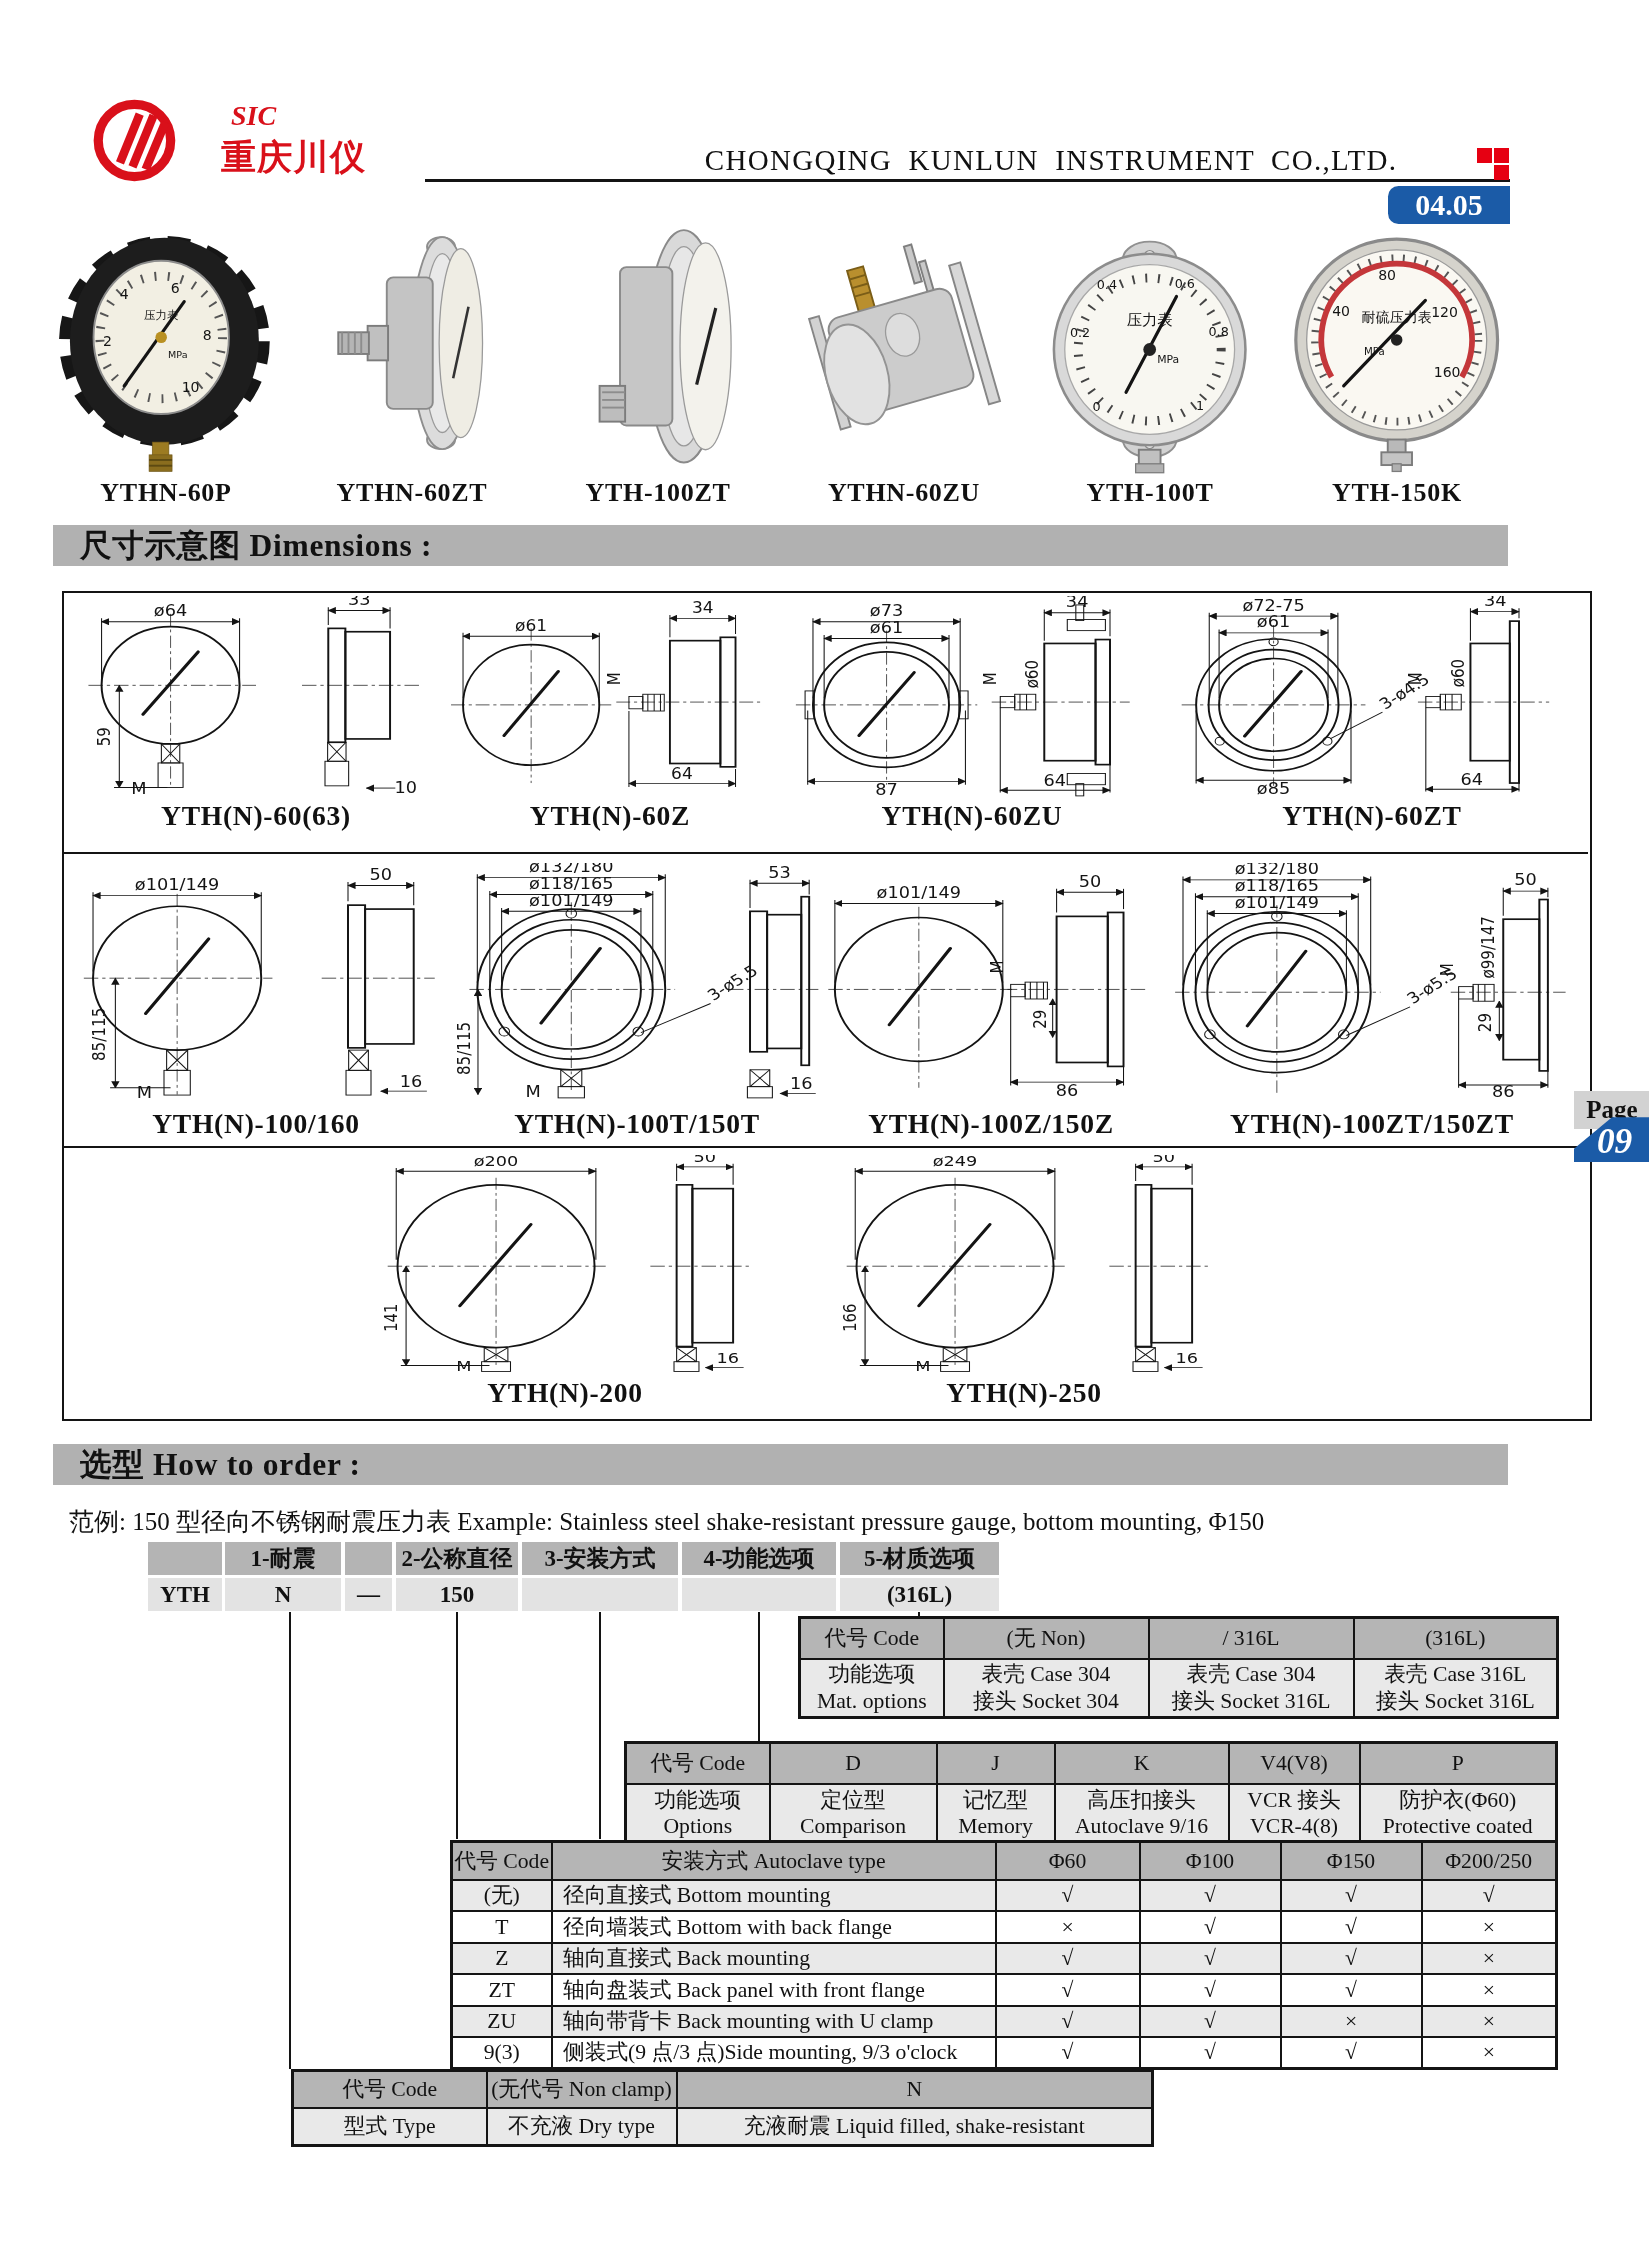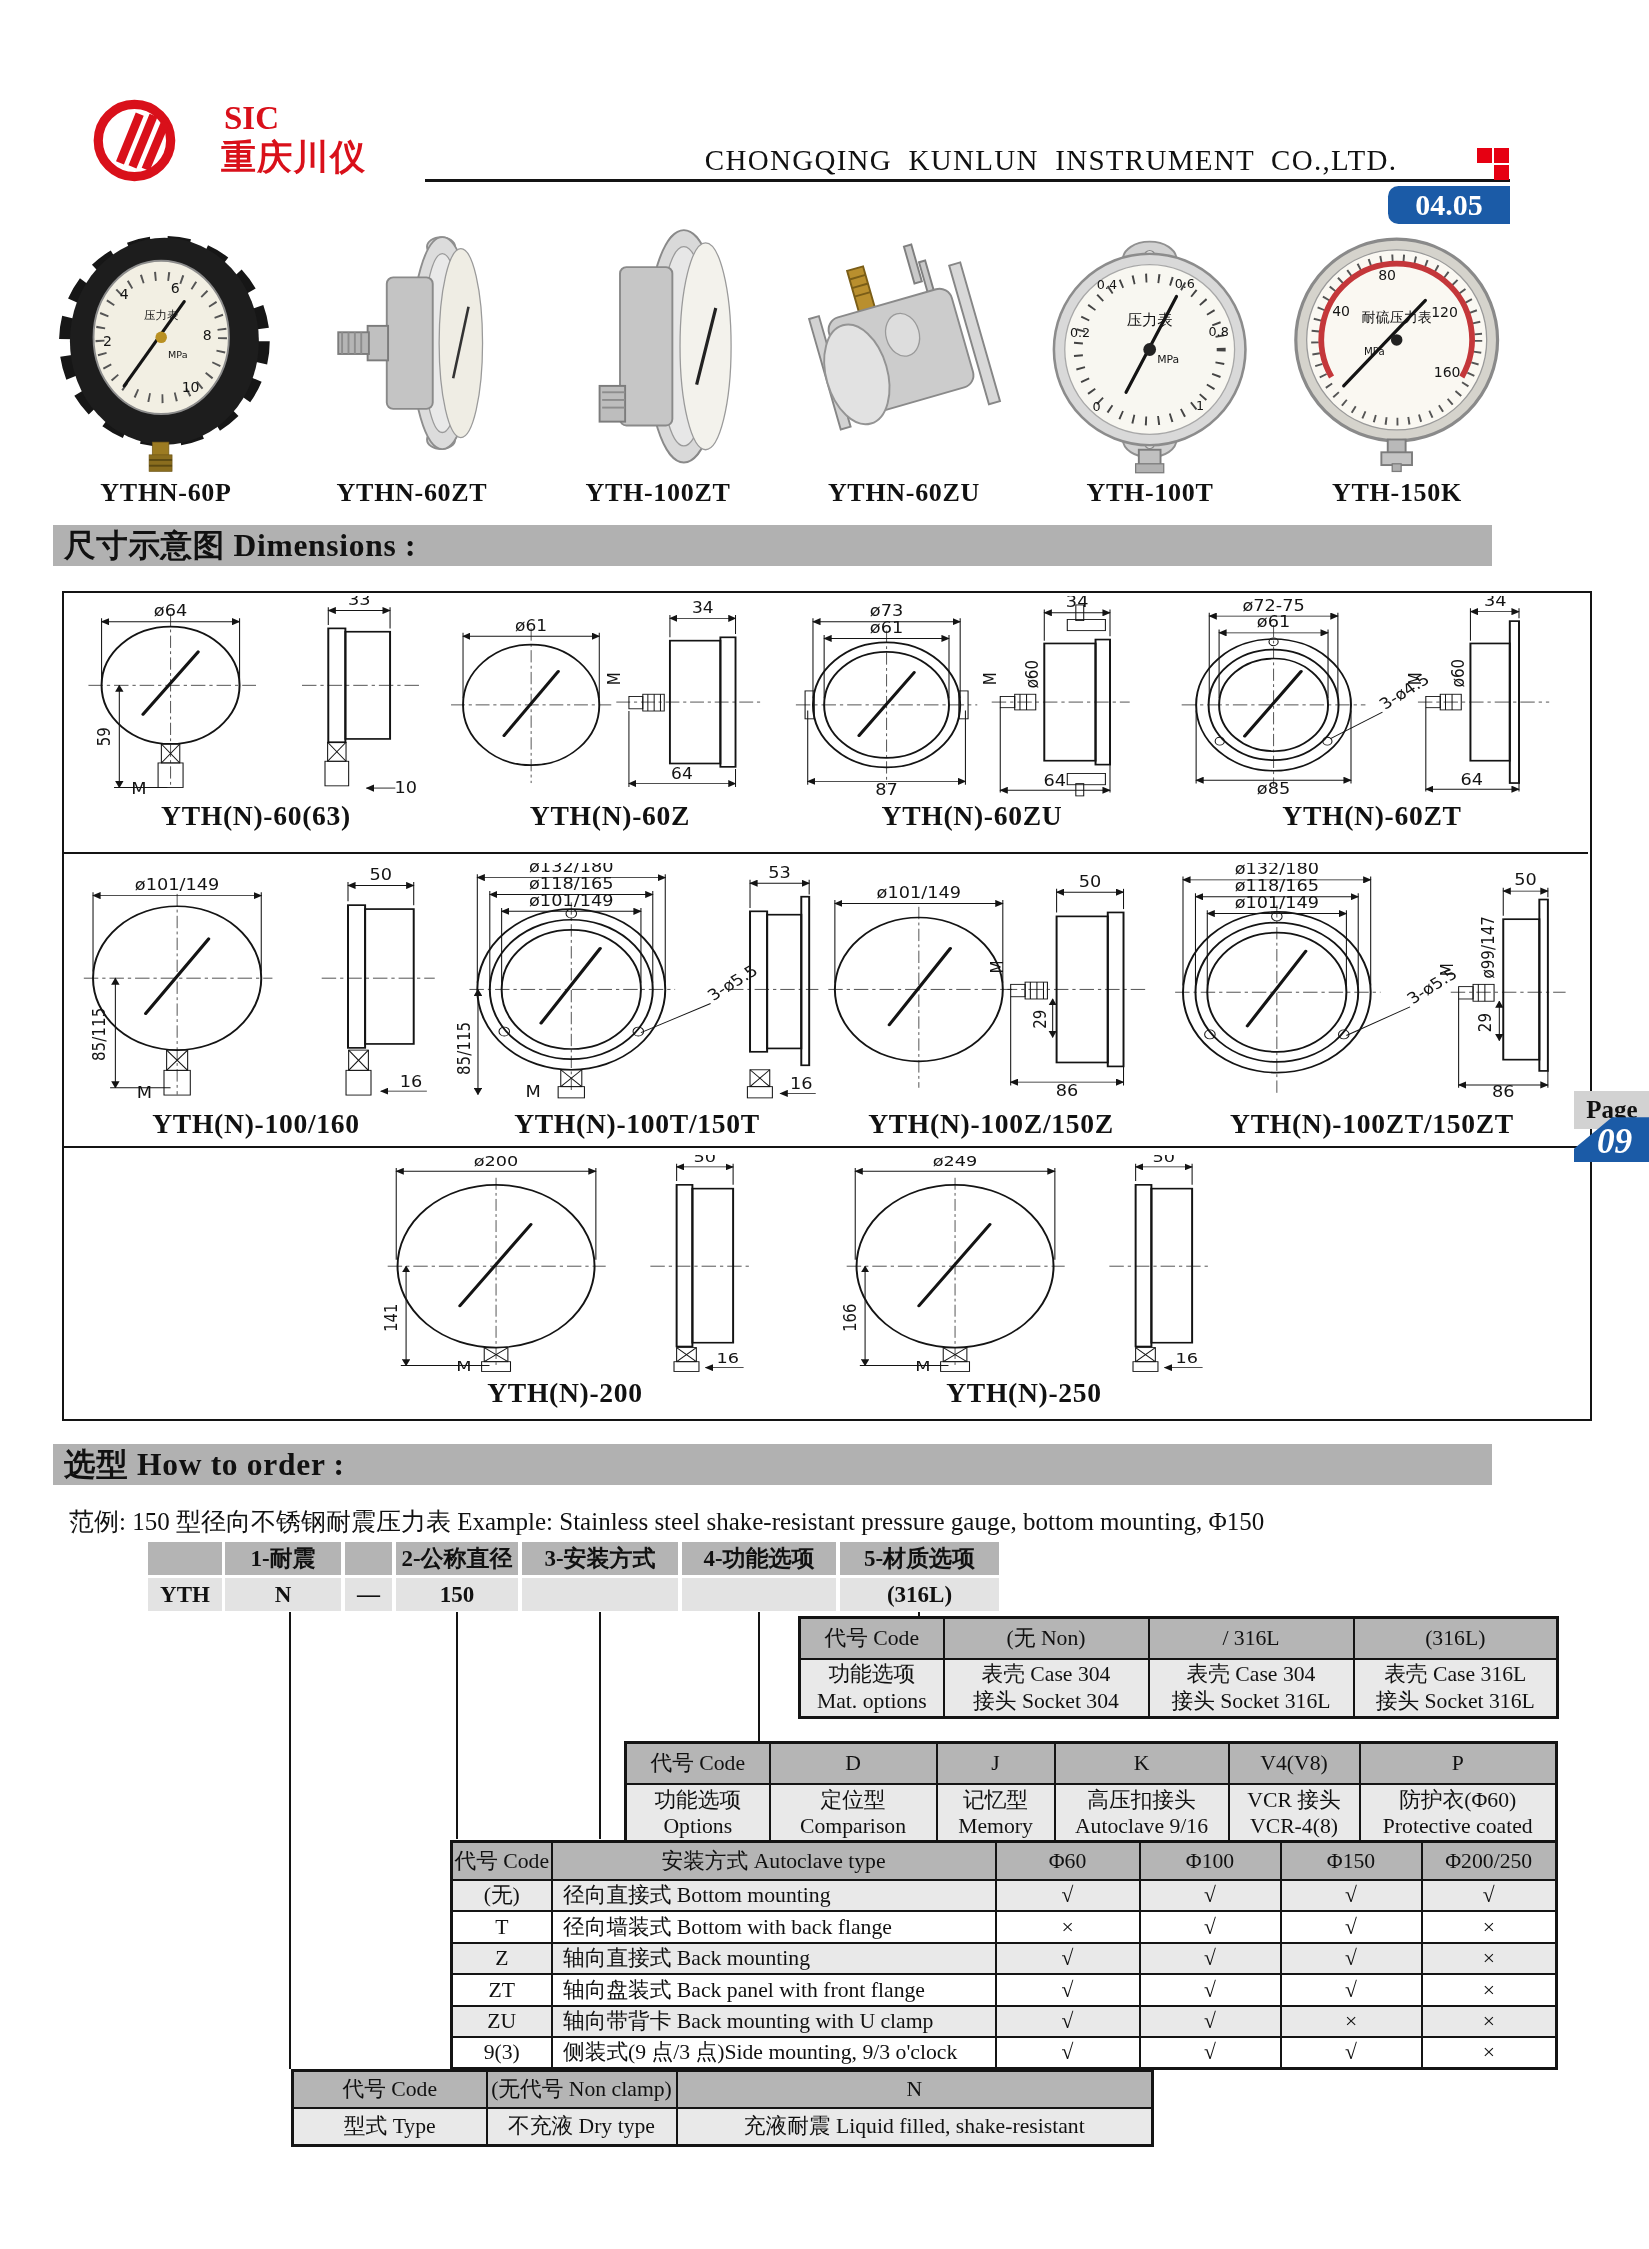--- a/index.html
+++ b/index.html
@@ -1,18 +1,18 @@
 <!DOCTYPE html>
 <html style="font-size:10.5px"><head>
 <meta charset="utf-8">
 <style>
   html,body{margin:0;padding:0;background:#777}
   #page{position:relative;width:1650px;height:2250px;background:#fff;font-family:"Liberation Serif",serif;color:#111;overflow:hidden}
   .abs{position:absolute}
-  .bar{background:#b1b1b1;font-weight:bold;font-size:31.5px;display:flex;align-items:center;padding-left:11px;letter-spacing:0.7px}
+  .bar{background:#b1b1b1;font-weight:bold;font-size:31.5px;display:flex;align-items:center;padding-left:27px;letter-spacing:0.7px}
   .prodlabel{font-weight:bold;font-size:26px;text-align:center;letter-spacing:0.7px}
   .dname{font-weight:bold;font-size:27.6px;text-align:center;letter-spacing:0.7px}
   .vline{position:absolute;width:2px;background:#141414}
   .red{color:#d9101a}
   svg{display:block}
   svg .ln{stroke:#141414;stroke-width:3;fill:none}
   svg .thin{stroke:#141414;stroke-width:1.6;fill:none}
   svg .cl{stroke:#141414;stroke-width:1.2;fill:none;stroke-dasharray:22 6 5 6}
   svg .needle{stroke:#141414;stroke-width:5;stroke-linecap:round}
   svg text{font-family:"DejaVu Sans",sans-serif;font-size:27px;fill:#141414;text-anchor:middle}
@@ -31,21 +31,21 @@
 <body>
 
 <div id="page">
 
   <svg class="abs" style="left:91px;top:97px" width="135" height="87" viewBox="0 0 205 132">
     <circle cx="66" cy="66" r="55" fill="none" stroke="#d9101a" stroke-width="14"></circle>
     <path d="M44,100 L74,26" stroke="#d9101a" stroke-width="13" fill="none"></path>
     <path d="M63,106 L95,28" stroke="#d9101a" stroke-width="13" fill="none"></path>
     <path d="M83,110 L113,38" stroke="#d9101a" stroke-width="13" fill="none"></path>
   </svg>
-  <div class="abs red" style="left:224px;top:100px;font-size:33px;font-weight:bold;">SIC</div>
+  <div class="abs red" style="left:231px;top:100px;font-size:28px;font-weight:bold;font-style:italic">SIC</div>
   <div class="abs red" style="left:221px;top:134px;font-size:35px;font-weight:bold;letter-spacing:1.3px">重庆川仪</div>
   <div class="abs" style="left:670px;top:144px;width:762px;text-align:center;font-size:29px;word-spacing:7.9px;letter-spacing:1.3px">CHONGQING  KUNLUN  INSTRUMENT  CO.,LTD.</div>
   <div class="abs" style="left:425px;top:179px;width:1085px;height:2.6px;background:#141414"></div>
   <div class="abs" style="left:1477px;top:148px;width:15px;height:15px;background:#e60012"></div>
   <div class="abs" style="left:1494px;top:148px;width:15px;height:15px;background:#e60012"></div>
   <div class="abs" style="left:1494px;top:165px;width:15px;height:15px;background:#e60012"></div>
   <div class="abs" style="left:1388px;top:186px;width:122px;height:38px;background:#1b5ba7;border-radius:10.5px 0 0 10.5px;display:flex;align-items:center;justify-content:center;color:#fff;font-size:30px;font-weight:bold">04.05</div>
 
   <svg class="abs" style="left:43px;top:225px" width="246" height="249" viewBox="0 0 375 390">
     <circle cx="185" cy="182" r="152" fill="none" stroke="#161616" stroke-width="26" stroke-dasharray="34 26"></circle>

